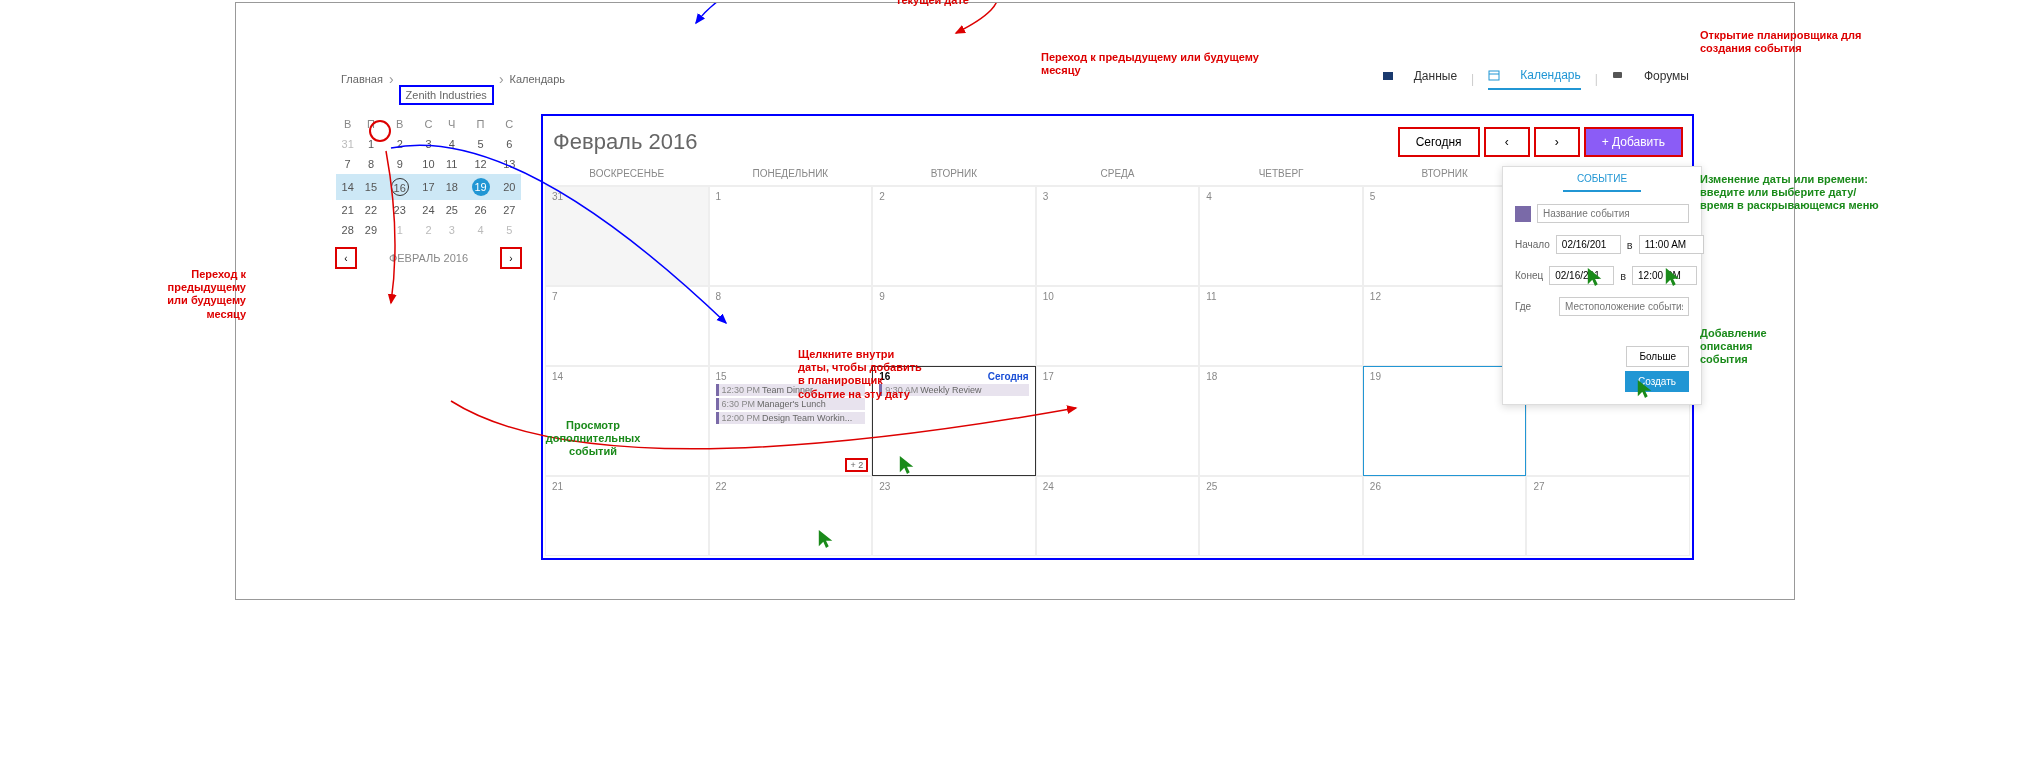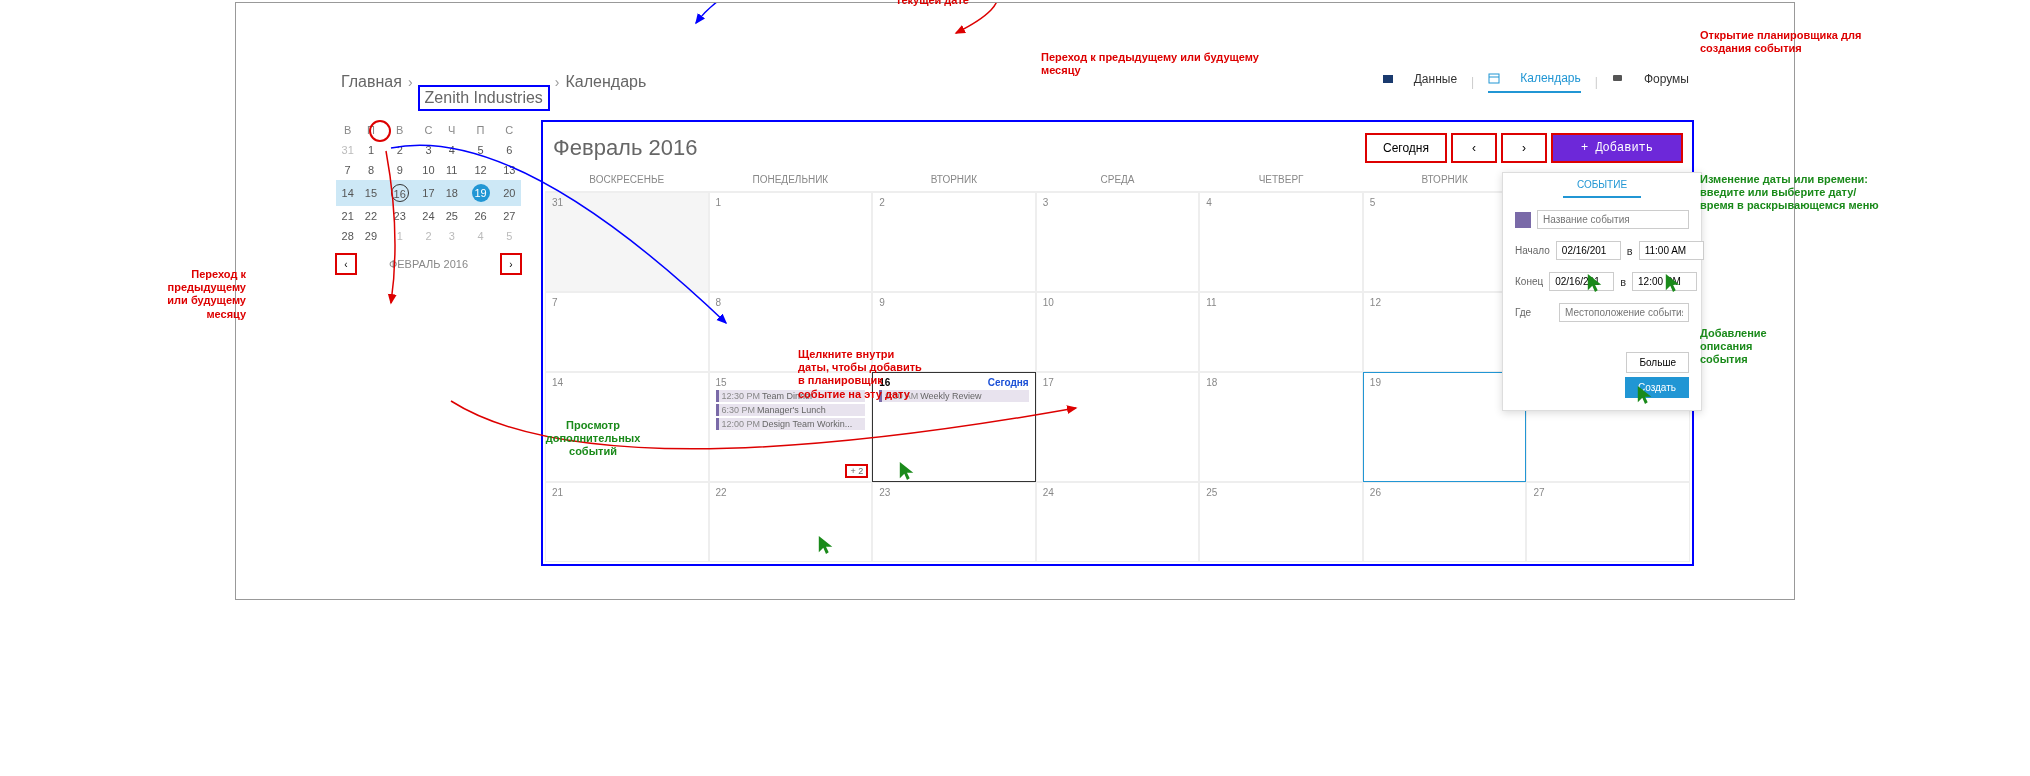--- a/index.html
+++ b/index.html
@@ -2,21 +2,21 @@
 <html><head>
 <meta charset="utf-8">
 <style>
 * { box-sizing: border-box; margin: 0; padding: 0; }
 body { font-family: Arial, sans-serif; font-size: 12px; color: #333; background: #fff; }
 .outer { border: 1px solid #999; width: 1560px; height: 598px; margin: 2px auto; position: relative; }
 .content { padding: 50px 100px 10px 100px; position: relative; }
 
 
 .topbar { display: flex; justify-content: space-between; align-items: center; margin-bottom: 10px; padding: 0 5px; }
-.breadcrumb { display: flex; align-items: center; gap: 6px; font-size: 16px; color: #666; }
+.breadcrumb { display: flex; align-items: center; gap: 6px; font-size: 11px; color: #666; }
 .breadcrumb .sep::before { content: "›"; color: #999; font-size: 14px; }
 .viewtabs { display: flex; align-items: center; gap: 14px; font-size: 12px; }
 .viewtab { display: flex; align-items: center; gap: 20px; cursor: pointer; padding-bottom: 6px; }
 .viewtab.active { color: #2196d4; border-bottom: 2px solid #2196d4; }
 .vsep { color: #ccc; }
 .icon { width: 12px; height: 12px; display: inline-block; }
 
 
 .main { display: flex; gap: 20px; }
 .mini { width: 185px; }
@@ -32,21 +32,21 @@
 .mini .sel { background: #2196d4; color: #fff; border-radius: 50%; display: inline-block; width: 18px; height: 18px; line-height: 18px; }
 .mini-nav { display: flex; justify-content: space-between; align-items: center; margin-top: 8px; font-size: 11px; color: #888; }
 .mini-nav button { width: 20px; height: 20px; border: 1px solid #ccc; background: #fff; cursor: pointer; font-size: 10px; }
 
 
 .cal-head { display: flex; justify-content: space-between; align-items: center; padding: 10px 8px 6px 8px; }
 .cal-title { font-size: 22px; color: #666; font-weight: 300; }
 .cal-tools { display: flex; gap: 6px; }
 .cal-tools button { height: 28px; border: 1px solid #ccc; background: #fff; cursor: pointer; font-size: 12px; padding: 0 14px; }
 .cal-tools .nav-btn { width: 44px; padding: 0; }
-.cal-tools .add { background: #6d28d9; color: #fff; border-color: #2196d4; padding: 0 28px; font-family: Liberation Mono, monospace; }
+.cal-tools .add { background: #8b5cf6; color: #fff; border-color: #2196d4; padding: 0 16px; }
 .weekdays { display: grid; grid-template-columns: repeat(7,1fr); font-size: 10px; color: #888; text-align: center; padding: 6px 0; border-bottom: 1px solid #eee; }
 .grid { display: grid; grid-template-columns: repeat(7,1fr); }
 .cell { border: 1px solid #eee; height: 80px; padding: 4px 6px; font-size: 10px; color: #666; position: relative; overflow: hidden; }
 .cell .dnum { font-size: 10px; color: #888; }
 .cell.prev { background: #f5f5f5; color: #bbb; }
 .cell.today { border: 1.5px solid #333; }
 .cell.today .dnum { color: #000; font-weight: bold; }
 .cell.sel { border: 1.5px solid #2196d4; }
 .event { background: #e8e3ee; border-left: 3px solid #7a6aa8; font-size: 9px; padding: 1px 3px; margin-top: 2px; overflow: hidden; white-space: nowrap; text-overflow: ellipsis; }
 .event .et { color: #888; margin-right: 2px; }

